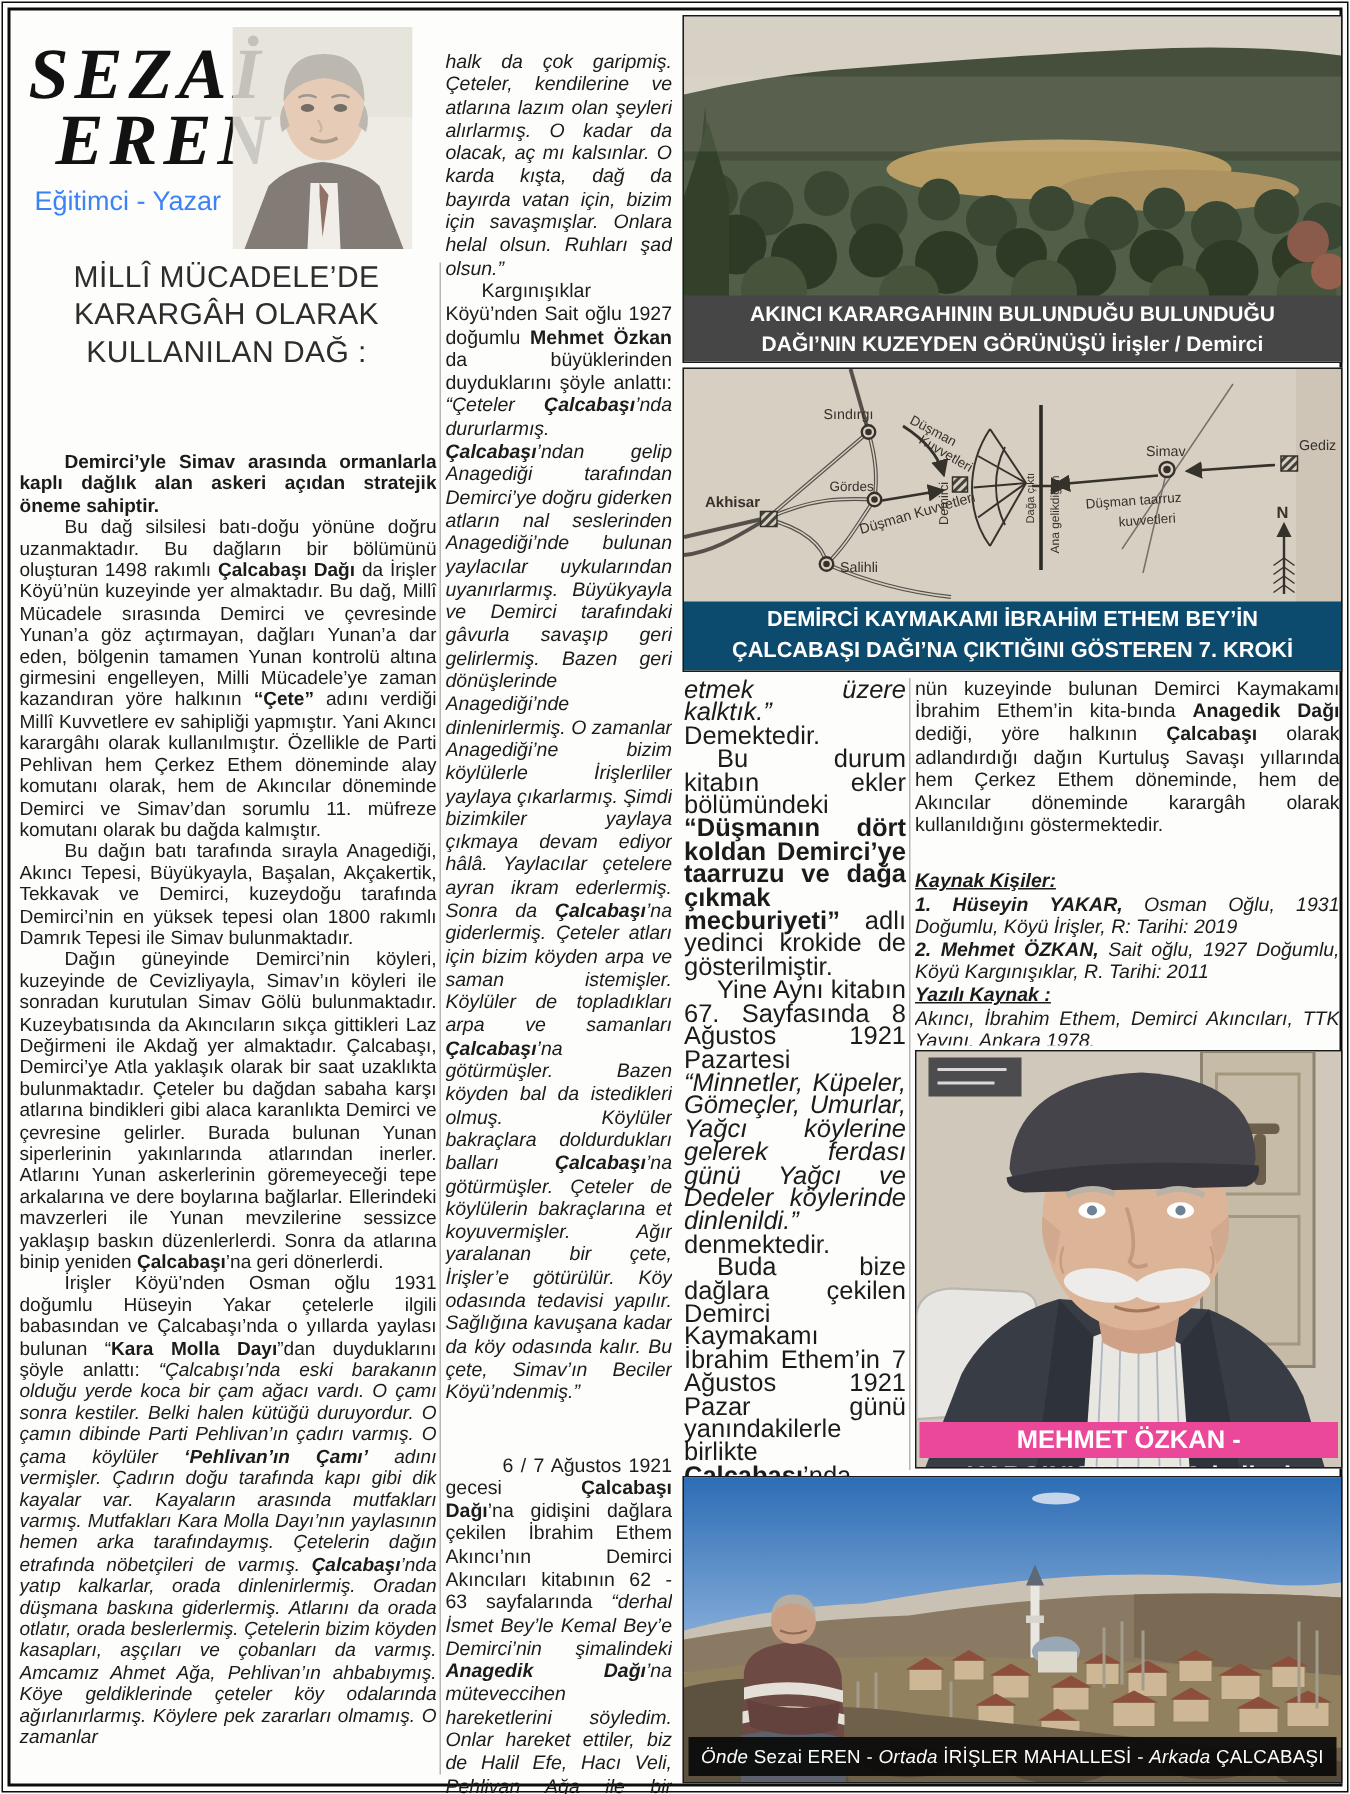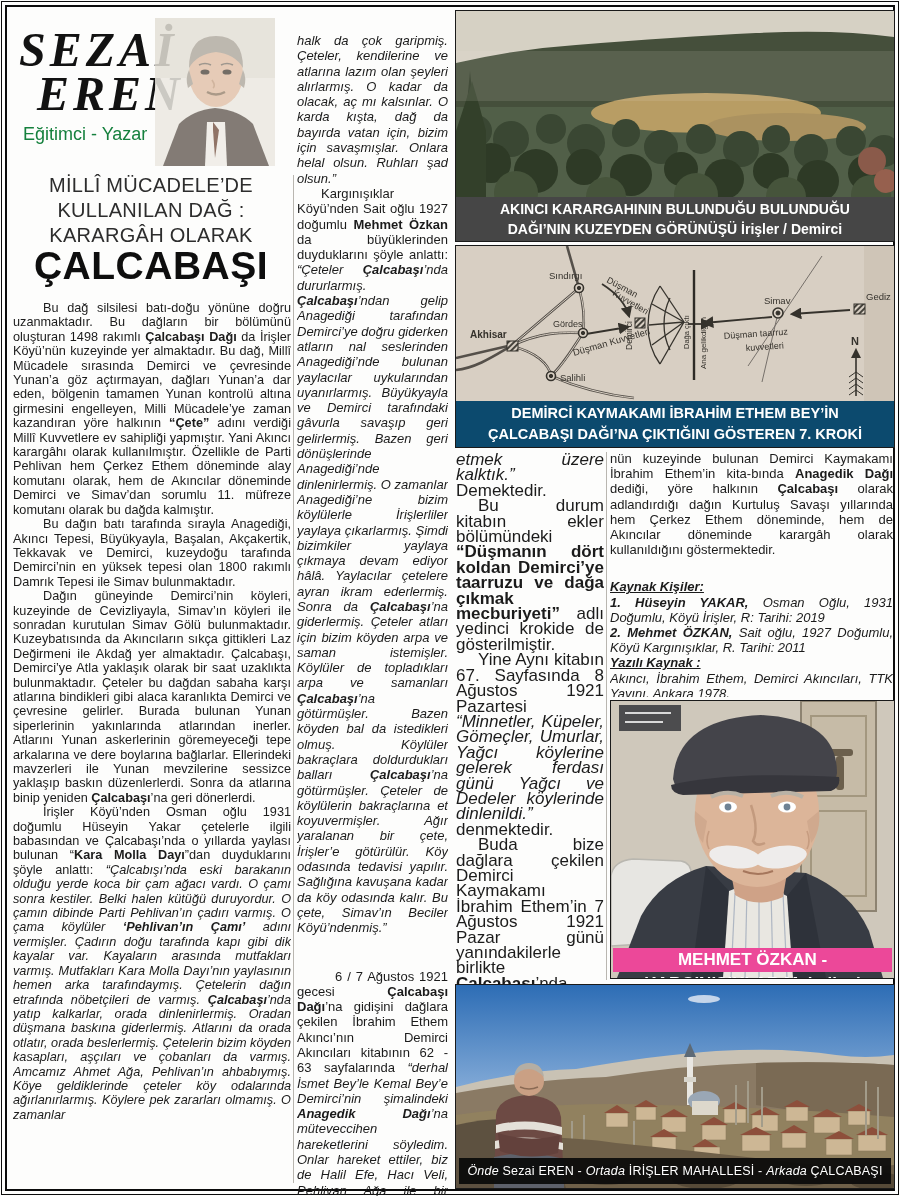--- a/index.html
+++ b/index.html
@@ -7,21 +7,21 @@
         font-family:"Liberation Sans",sans-serif;color:#1b1b1b;margin:0 auto;}
   .frame{position:absolute;pointer-events:none;}
   .f1{inset:1px;border:1.5px solid #0c0c0c;}
   .f2{inset:5px;border:2.5px solid #0c0c0c;}
 
   
   .author-box{position:absolute;left:13px;top:12px;width:278px;height:158px;}
   .author-name{position:absolute;left:6px;top:16px;font-family:"Liberation Serif",serif;
                font-style:italic;font-weight:700;font-size:48px;line-height:44px;color:#121212;letter-spacing:4px;}
   .an2{margin-left:18px;}
-  .author-role{position:absolute;left:10px;top:112px;font-size:18px;color:#15803d;}
+  .author-role{position:absolute;left:10px;top:112px;font-size:18px;color:#3b82f6;}
   .author-portrait{position:absolute;left:142px;top:6px;width:120px;height:148px;opacity:.85;}
 
   
   .kicker{position:absolute;left:10px;top:173px;width:282px;text-align:center;
           font-size:20px;line-height:25px;color:#2d2d2d;letter-spacing:.3px;}
   .title{position:absolute;left:10px;top:244px;width:282px;margin:0;text-align:center;
          font-size:39px;font-weight:800;letter-spacing:.5px;color:#0e0e0e;}
 
   
   .bodytext p{margin:0;text-indent:30px;text-align:justify;}
@@ -92,29 +92,29 @@
       <ellipse cx="72" cy="54" rx="4.5" ry="2.6" fill="#5c544c"></ellipse>
       <path d="M44,47 Q50,44 56,47" stroke="#8d857b" stroke-width="1.6" fill="none"></path>
       <path d="M66,47 Q72,44 78,47" stroke="#8d857b" stroke-width="1.6" fill="none"></path>
       <path d="M52,74 Q61,79 70,74" stroke="#9c8874" stroke-width="2.4" fill="none"></path>
       <path d="M57,62 Q61,68 58,70" stroke="#c9a88e" stroke-width="1.6" fill="none"></path>
     </svg>
   </section>
 
   <div class="kicker">
     <div>MİLLÎ MÜCADELE’DE</div>
+    <div>KARARGÂH OLARAK</div>
     <div>KULLANILAN DAĞ :</div>
-    <div>KARARGÂH OLARAK</div>
   </div>
-  <h1 class="title">ÇALCABAŞI</h1>
 
   <div class="colrule cr1"></div>
   <div class="colrule cr2"></div>
 
   <div class="col1 bodytext">
+    <p class="lede">Demirci’yle Simav arasında ormanlarla kaplı dağlık alan askeri açıdan stratejik öneme sahiptir.</p>
     <p>Bu dağ silsilesi batı-doğu yönüne doğru uzanmaktadır. Bu dağların bir bölümünü oluşturan 1498 rakımlı <b>Çalcabaşı Dağı</b> da İrişler Köyü’nün kuzeyinde yer almaktadır. Bu dağ, Millî Mücadele sırasında Demirci ve çevresinde Yunan’a göz açtırmayan, dağları Yunan’a dar eden, bölgenin tamamen Yunan kontrolü altına girmesini engelleyen, Milli Mücadele’ye zaman kazandıran yöre halkının <b>“Çete”</b> adını verdiği Millî Kuvvetlere ev sahipliği yapmıştır. Yani Akıncı karargâhı olarak kullanılmıştır. Özellikle de Parti Pehlivan hem Çerkez Ethem döneminde alay komutanı olarak, hem de Akıncılar döneminde Demirci ve Simav’dan sorumlu 11. müfreze komutanı olarak bu dağda kalmıştır.</p>
     <p>Bu dağın batı tarafında sırayla Anagediği, Akıncı Tepesi, Büyükyayla, Başalan, Akçakertik, Tekkavak ve Demirci, kuzeydoğu tarafında Demirci’nin en yüksek tepesi olan 1800 rakımlı Damrık Tepesi ile Simav bulunmaktadır.</p>
     <p>Dağın güneyinde Demirci’nin köyleri, kuzeyinde de Cevizliyayla, Simav’ın köyleri ile sonradan kurutulan Simav Gölü bulunmaktadır. Kuzeybatısında da Akıncıların sıkça gittikleri Laz Değirmeni ile Akdağ yer almaktadır. Çalcabaşı, Demirci’ye Atla yaklaşık olarak bir saat uzaklıkta bulunmaktadır. Çeteler bu dağdan sabaha karşı atlarına bindikleri gibi alaca karanlıkta Demirci ve çevresine gelirler. Burada bulunan Yunan siperlerinin yakınlarında atlarından inerler. Atlarını Yunan askerlerinin göremeyeceği tepe arkalarına ve dere boylarına bağlarlar. Ellerindeki mavzerleri ile Yunan mevzilerine sessizce yaklaşıp baskın düzenlerlerdi. Sonra da atlarına binip yeniden <b>Çalcabaşı</b>’na geri dönerlerdi.</p>
     <p>İrişler Köyü’nden Osman oğlu 1931 doğumlu Hüseyin Yakar çetelerle ilgili babasından ve Çalcabaşı’nda o yıllarda yaylası bulunan “<b>Kara Molla Dayı</b>”dan duyduklarını şöyle anlattı: <i>“Çalcabışı’nda eski barakanın olduğu yerde koca bir çam ağacı vardı. O çamı sonra kestiler. Belki halen kütüğü duruyordur. O çamın dibinde Parti Pehlivan’ın çadırı varmış. O çama köylüler <b>‘Pehlivan’ın Çamı’</b> adını vermişler. Çadırın doğu tarafında kapı gibi dik kayalar var. Kayaların arasında mutfakları varmış. Mutfakları Kara Molla Dayı’nın yaylasının hemen arka tarafındaymış. Çetelerin dağın etrafında nöbetçileri de varmış. <b>Çalcabaşı</b>’nda yatıp kalkarlar, orada dinlenirlermiş. Oradan düşmana baskına giderlermiş. Atlarını da orada otlatır, orada beslerlermiş. Çetelerin bizim köyden kasapları, aşçıları ve çobanları da varmış. Amcamız Ahmet Ağa, Pehlivan’ın ahbabıymış. Köye geldiklerinde çeteler köy odalarında ağırlanırlarmış. Köylere pek zararları olmamış. O zamanlar</i></p>
   </div>
 
   <div class="col2 bodytext">
     <p class="noind"><i>halk da çok garipmiş. Çeteler, kendilerine ve atlarına lazım olan şeyleri alırlarmış. O kadar da olacak, aç mı kalsınlar. O karda kışta, dağ da bayırda vatan için, bizim için savaşmışlar. Onlara helal olsun. Ruhları şad olsun.”</i></p>
     <p>Kargınışıklar Köyü’nden Sait oğlu 1927 doğumlu <b>Mehmet Özkan</b> da büyüklerinden duyduklarını şöyle anlattı: <i>“Çeteler <b>Çalcabaşı</b>’nda dururlarmış. <b>Çalcabaşı</b>’ndan gelip Anagediği tarafından Demirci’ye doğru giderken atların nal seslerinden Anagediği’nde bulunan yaylacılar uykularından uyanırlarmış. Büyükyayla ve Demirci tarafındaki gâvurla savaşıp geri gelirlermiş. Bazen geri dönüşlerinde Anagediği’nde dinlenirlermiş. O zamanlar Anagediği’ne bizim köylülerle İrişlerliler yaylaya çıkarlarmış. Şimdi bizimkiler yaylaya çıkmaya devam ediyor hâlâ. Yaylacılar çetelere ayran ikram ederlermiş. Sonra da <b>Çalcabaşı</b>’na giderlermiş. Çeteler atları için bizim köyden arpa ve saman istemişler. Köylüler de topladıkları arpa ve samanları <b>Çalcabaşı</b>’na götürmüşler. Bazen köyden bal da istedikleri olmuş. Köylüler bakraçlara doldurdukları balları <b>Çalcabaşı</b>’na götürmüşler. Çeteler de köylülerin bakraçlarına et koyuvermişler. Ağır yaralanan bir çete, İrişler’e götürülür. Köy odasında tedavisi yapılır. Sağlığına kavuşana kadar da köy odasında kalır. Bu çete, Simav’ın Beciler Köyü’ndenmiş.”</i></p>
     <p class="gap">6 / 7 Ağustos 1921 gecesi <b>Çalcabaşı Dağı</b>’na gidişini dağlara çekilen İbrahim Ethem Akıncı’nın Demirci Akıncıları kitabının 62 - 63 sayfalarında <i>“derhal İsmet Bey’le Kemal Bey’e Demirci’nin şimalindeki <b>Anagedik Dağı</b>’na müteveccihen hareketlerini söyledim. Onlar hareket ettiler, biz de Halil Efe, Hacı Veli, Pehlivan Ağa ile bir müddet sonra hareket</i></p>

